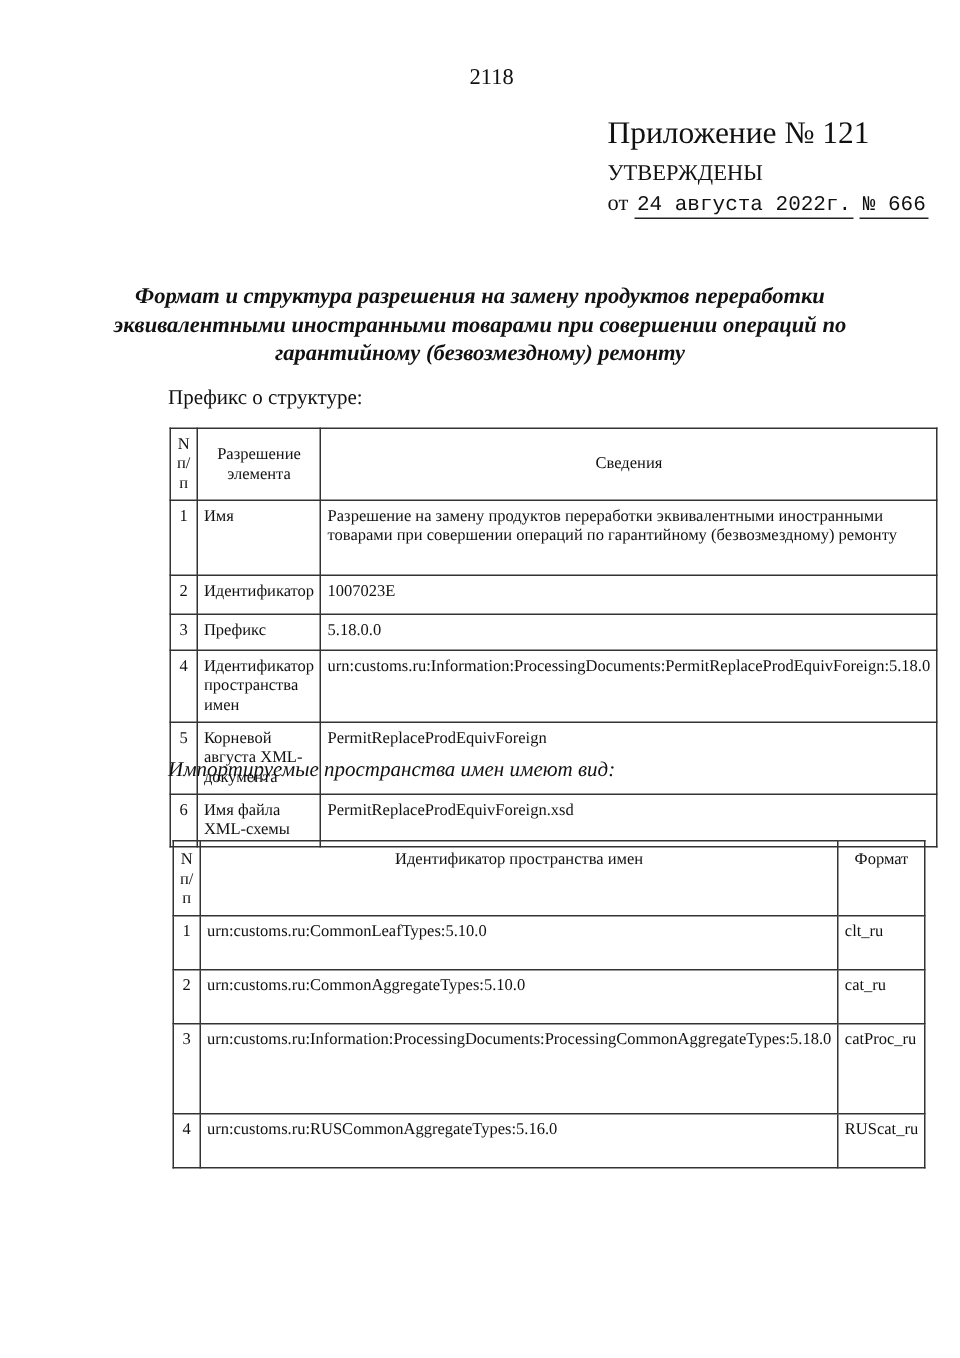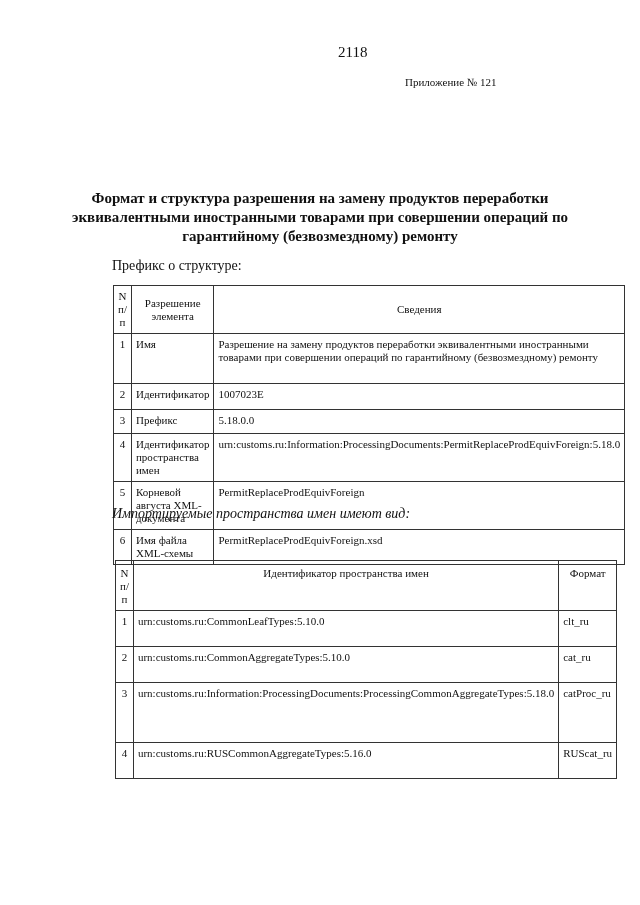--- a/index.html
+++ b/index.html
@@ -1,43 +1,49 @@
 <!DOCTYPE html>
 <html><head>
 <meta charset="utf-8">
 <style>
   html, body { margin: 0; padding: 0; background: #ffffff; }
   body { width: 640px; height: 905px; position: relative; overflow: hidden;
          font-family: "Liberation Serif", serif; color: #111; }
   .abs { position: absolute; }
-  .page-num { left: 338px; top: 44px; font-size: 15px; }
-  .appendix { left: 405px; top: 76px; font-size: 11px; }
+  .page-num { left: 313px; top: 44px; font-size: 15px; }
+  .appendix { left: 405px; top: 76px; font-size: 21px; }
   .approved { left: 405px; top: 106px; font-size: 15px; line-height: 20px; }
   .approved .sig { font-family: "Liberation Mono", monospace; font-size: 14px; }
   .approved .u { border-bottom: 1px solid #222; padding: 0 2px; }
   .title { left: 70px; width: 500px; top: 189px; text-align: center;
-           font-weight: bold; font-size: 15px; line-height: 19px; }
+           font-weight: bold; font-size: 15px; line-height: 19px; font-style: italic; }
   .caption1 { left: 112px; top: 258px; font-size: 14px; }
   .caption2 { left: 112px; top: 506px; font-size: 14px; font-style: italic; }
   table { position: absolute; border-collapse: collapse; font-size: 11px; line-height: 13px; }
   td, th { border: 1px solid #333; vertical-align: top; padding: 4px 4px; font-weight: normal; }
   th { text-align: center; vertical-align: middle; }
   td.num { text-align: center; }
   #t1 { left: 113px; top: 285px; width: 482px; }
   #t2 { left: 115px; top: 560px; width: 482px; }
   #t1 col.c1 { width: 35px; } #t1 col.c2 { width: 134px; }
   #t2 col.c1 { width: 35px; } #t2 col.c2 { width: 138px; }
   #t2 th { vertical-align: top; padding-top: 6px; }
 </style>
 </head>
 <body>
 
 <div class="abs page-num">2118</div>
 <div class="abs appendix">Приложение № 121</div>
 <div class="abs approved">
+  <div>УТВЕРЖДЕНЫ</div>
+  <div>
+    <span>от</span>
+    <span class="sig u">24 августа 2022г.</span>
+    <span class="sig u">№ 666</span>
+  </div>
 </div>
 
 <div class="abs title">Формат и структура разрешения на замену продуктов переработки эквивалентными иностранными товарами при совершении операций по гарантийному (безвозмездному) ремонту</div>
 
 <div class="abs caption1">Префикс о структуре:</div>
 
 <table id="t1">
   <colgroup>
       <col class="c1">
       <col class="c2">

